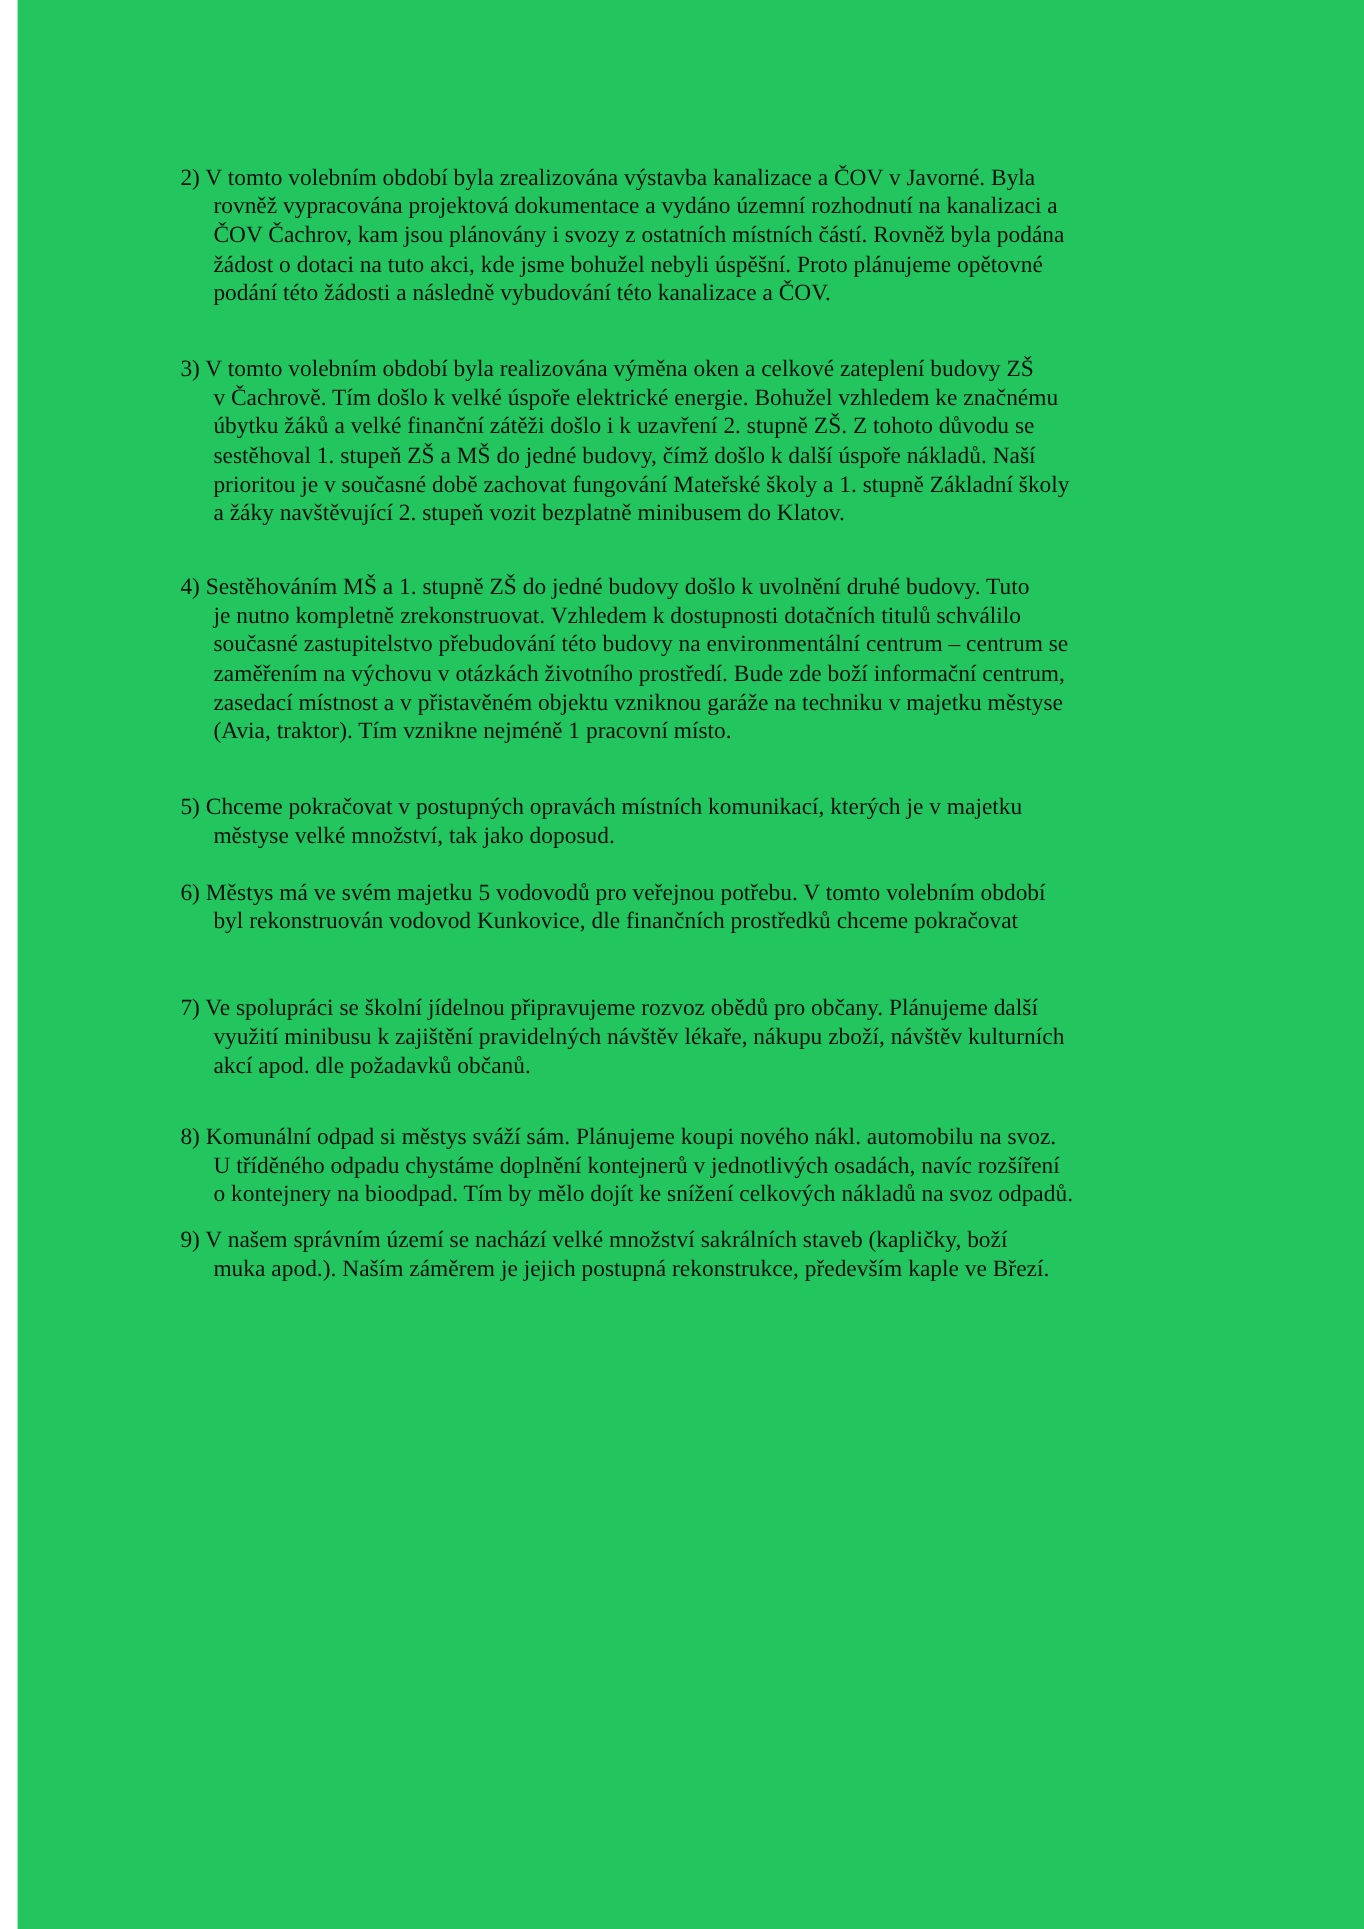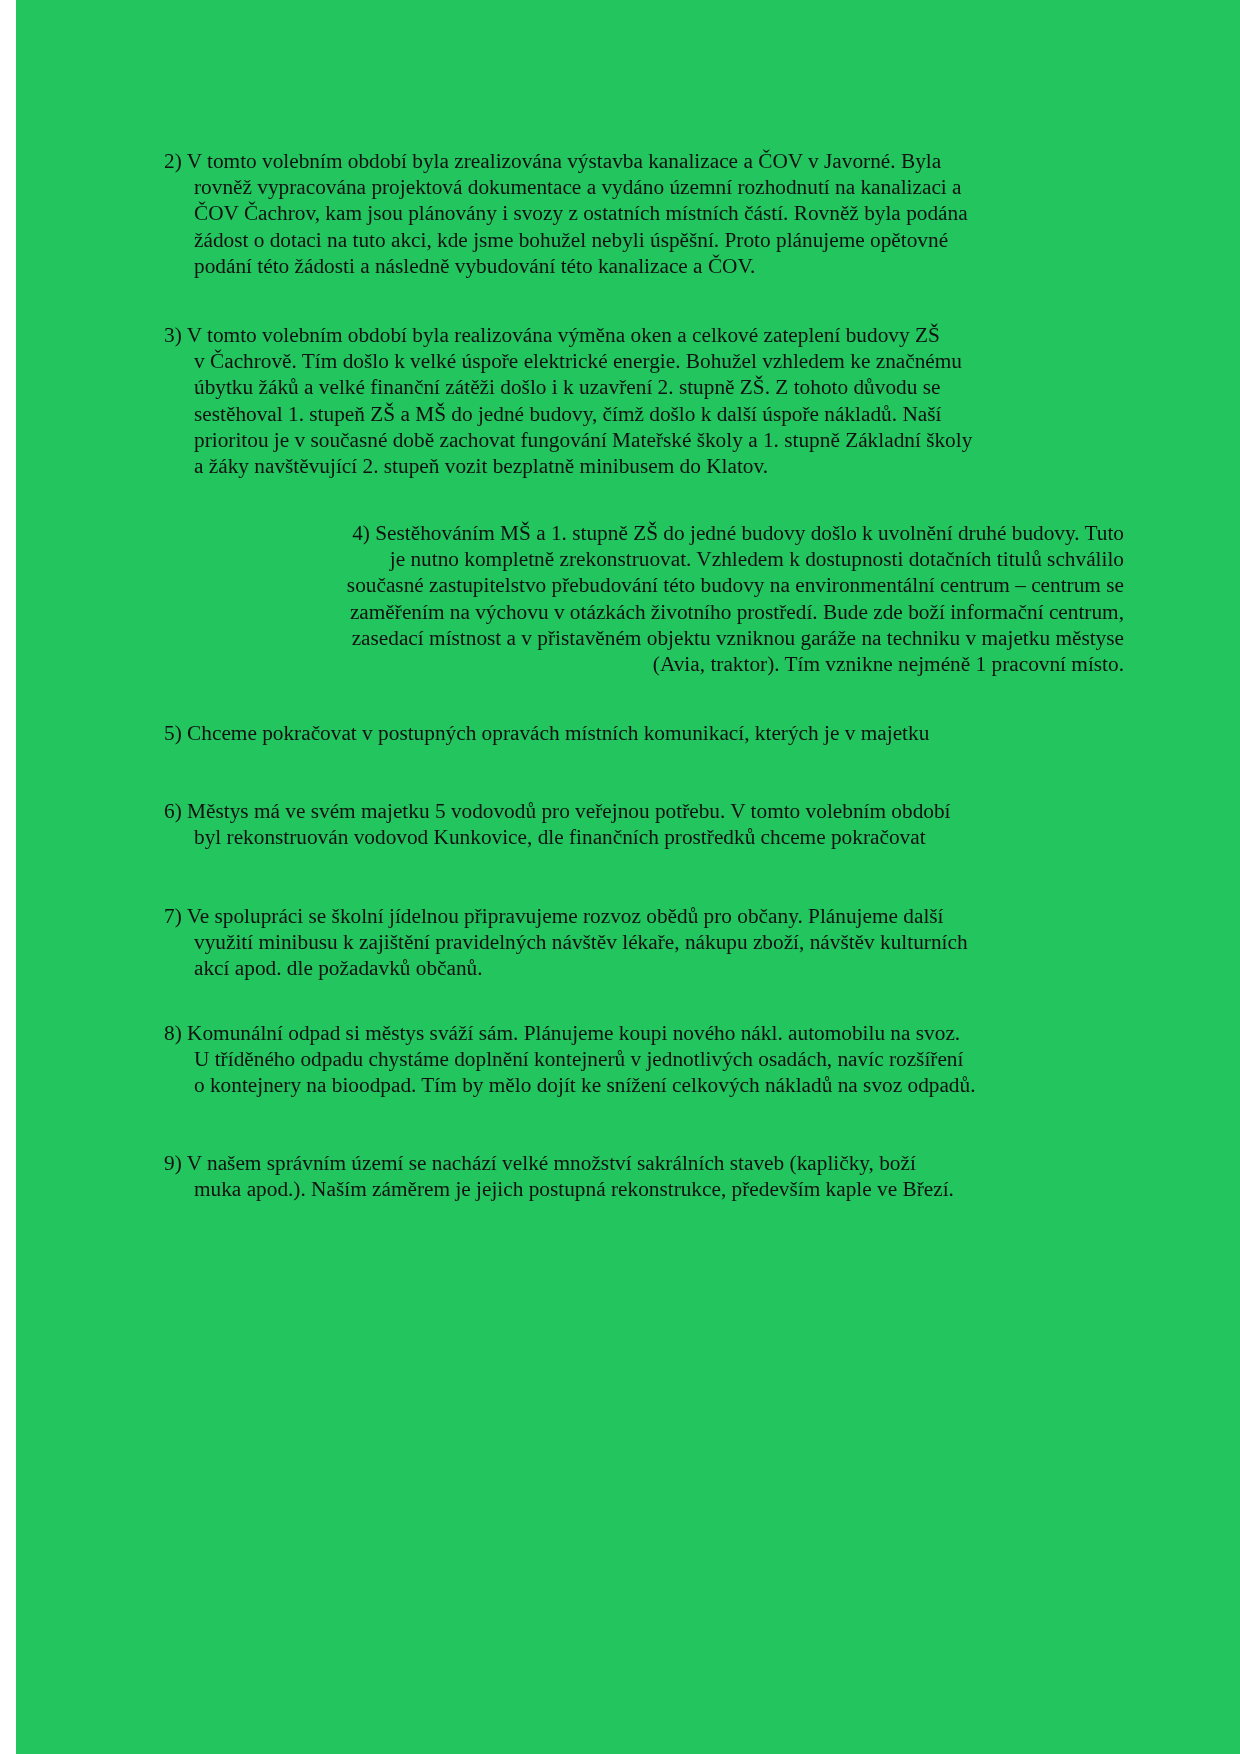--- a/index.html
+++ b/index.html
@@ -57,48 +57,49 @@
 
   <div class="item" style="top:322px;">
     <span class="line"><span class="num">3)</span> <span>V tomto volebním období byla realizována výměna oken a celkové zateplení budovy ZŠ</span></span>
     <span class="line cont">v Čachrově. Tím došlo k velké úspoře elektrické energie. Bohužel vzhledem ke značnému</span>
     <span class="line cont">úbytku žáků a velké finanční zátěži došlo i k uzavření 2. stupně ZŠ. Z tohoto důvodu se</span>
     <span class="line cont">sestěhoval 1. stupeň ZŠ a MŠ do jedné budovy, čímž došlo k další úspoře nákladů. Naší</span>
     <span class="line cont">prioritou je v současné době zachovat fungování Mateřské školy a 1. stupně Základní školy</span>
     <span class="line cont">a žáky navštěvující 2. stupeň vozit bezplatně minibusem do Klatov.</span>
   </div>
 
-  <div class="item" style="top:520px;text-align:right;">
+  <div class="item" style="top:520px;">
     <span class="line"><span class="num">4)</span> <span>Sestěhováním MŠ a 1. stupně ZŠ do jedné budovy došlo k uvolnění druhé budovy. Tuto</span></span>
     <span class="line cont">je nutno kompletně zrekonstruovat. Vzhledem k dostupnosti dotačních titulů schválilo</span>
     <span class="line cont">současné zastupitelstvo přebudování této budovy na environmentální centrum – centrum se</span>
     <span class="line cont">zaměřením na výchovu v otázkách životního prostředí. Bude zde boží informační centrum,</span>
     <span class="line cont">zasedací místnost a v přistavěném objektu vzniknou garáže na techniku v majetku městyse</span>
     <span class="line cont">(Avia, traktor). Tím vznikne nejméně 1 pracovní místo.</span>
   </div>
 
   <div class="item" style="top:720px;">
     <span class="line"><span class="num">5)</span> <span>Chceme pokračovat v postupných opravách místních komunikací, kterých je v majetku</span></span>
+    <span class="line cont">městyse velké množství, tak jako doposud.</span>
   </div>
 
   <div class="item" style="top:798px;">
     <span class="line"><span class="num">6)</span> <span>Městys má ve svém majetku 5 vodovodů pro veřejnou potřebu. V tomto volebním období</span></span>
     <span class="line cont">byl rekonstruován vodovod Kunkovice, dle finančních prostředků chceme pokračovat</span>
   </div>
 
   <div class="item" style="top:903px;">
     <span class="line"><span class="num">7)</span> <span>Ve spolupráci se školní jídelnou připravujeme rozvoz obědů pro občany. Plánujeme další</span></span>
     <span class="line cont">využití minibusu k zajištění pravidelných návštěv lékaře, nákupu zboží, návštěv kulturních</span>
     <span class="line cont">akcí apod. dle požadavků občanů.</span>
   </div>
 
   <div class="item" style="top:1008px;margin-top:12px;">
     <span class="line"><span class="num">8)</span> <span>Komunální odpad si městys sváží sám. Plánujeme koupi nového nákl. automobilu na svoz.</span></span>
     <span class="line cont">U tříděného odpadu chystáme doplnění kontejnerů v jednotlivých osadách, navíc rozšíření</span>
     <span class="line cont">o kontejnery na bioodpad. Tím by mělo dojít ke snížení celkových nákladů na svoz odpadů.</span>
   </div>
 
-  <div class="item" style="top:1114px;margin-top:36px;">
+  <div class="item" style="top:1114px;">
     <span class="line"><span class="num">9)</span> <span>V našem správním území se nachází velké množství sakrálních staveb (kapličky, boží</span></span>
     <span class="line cont">muka apod.). Naším záměrem je jejich postupná rekonstrukce, především kaple ve Březí.</span>
   </div>
 
 </div>
 
 </body></html>

